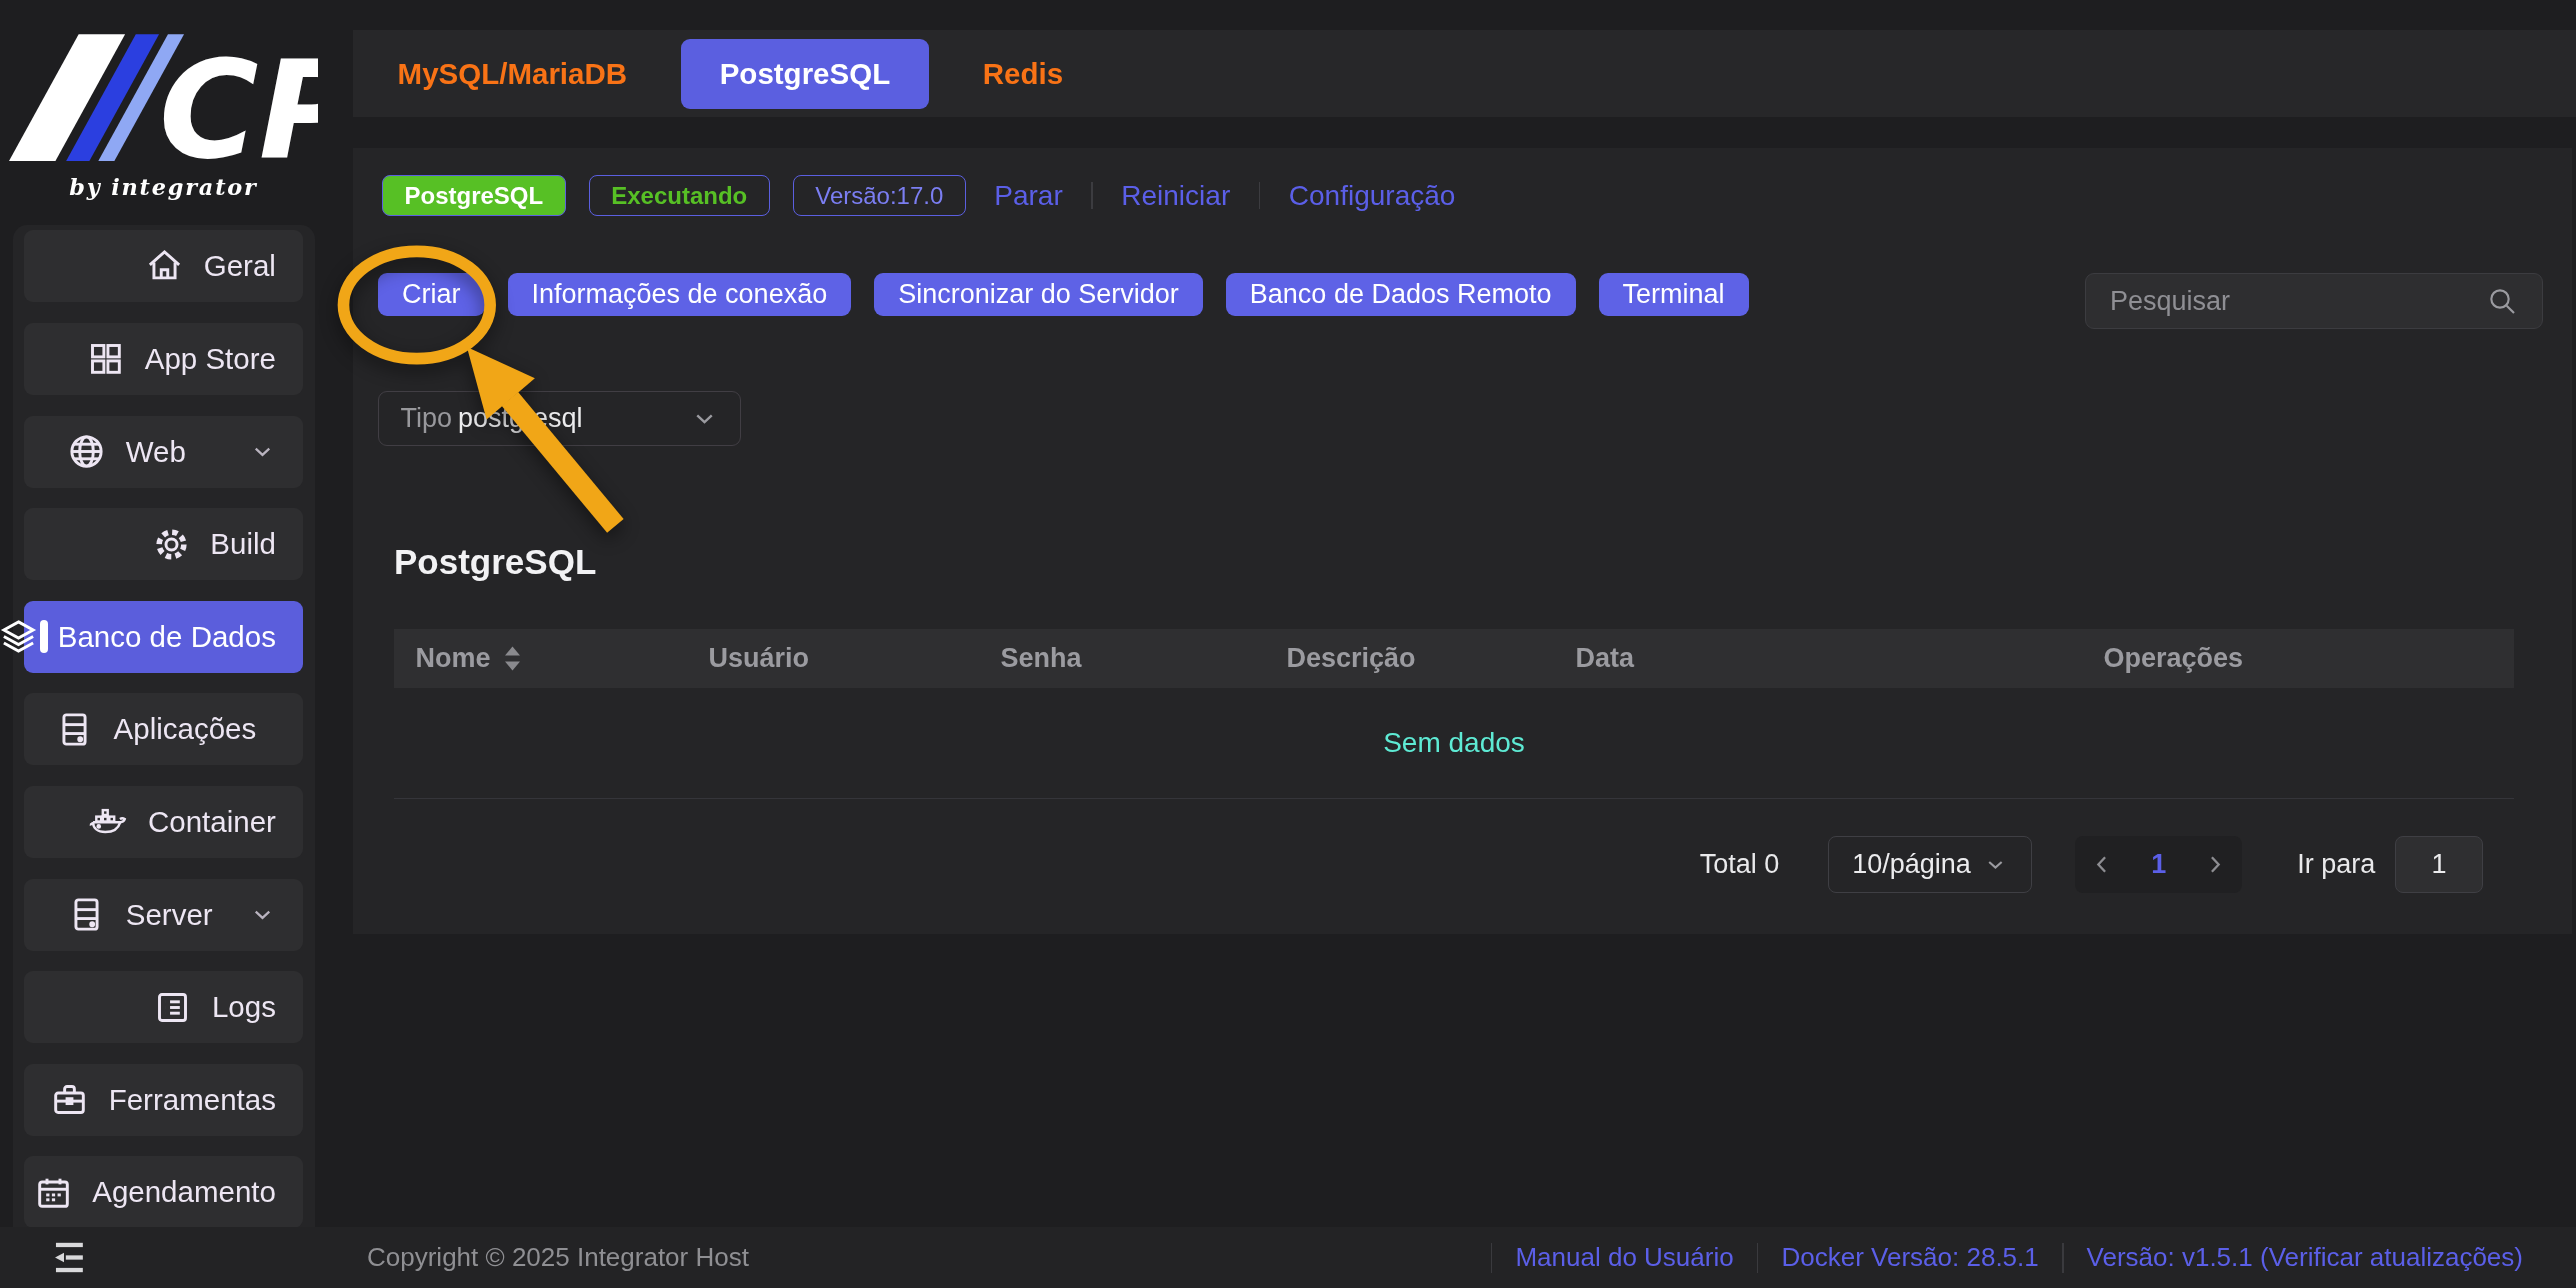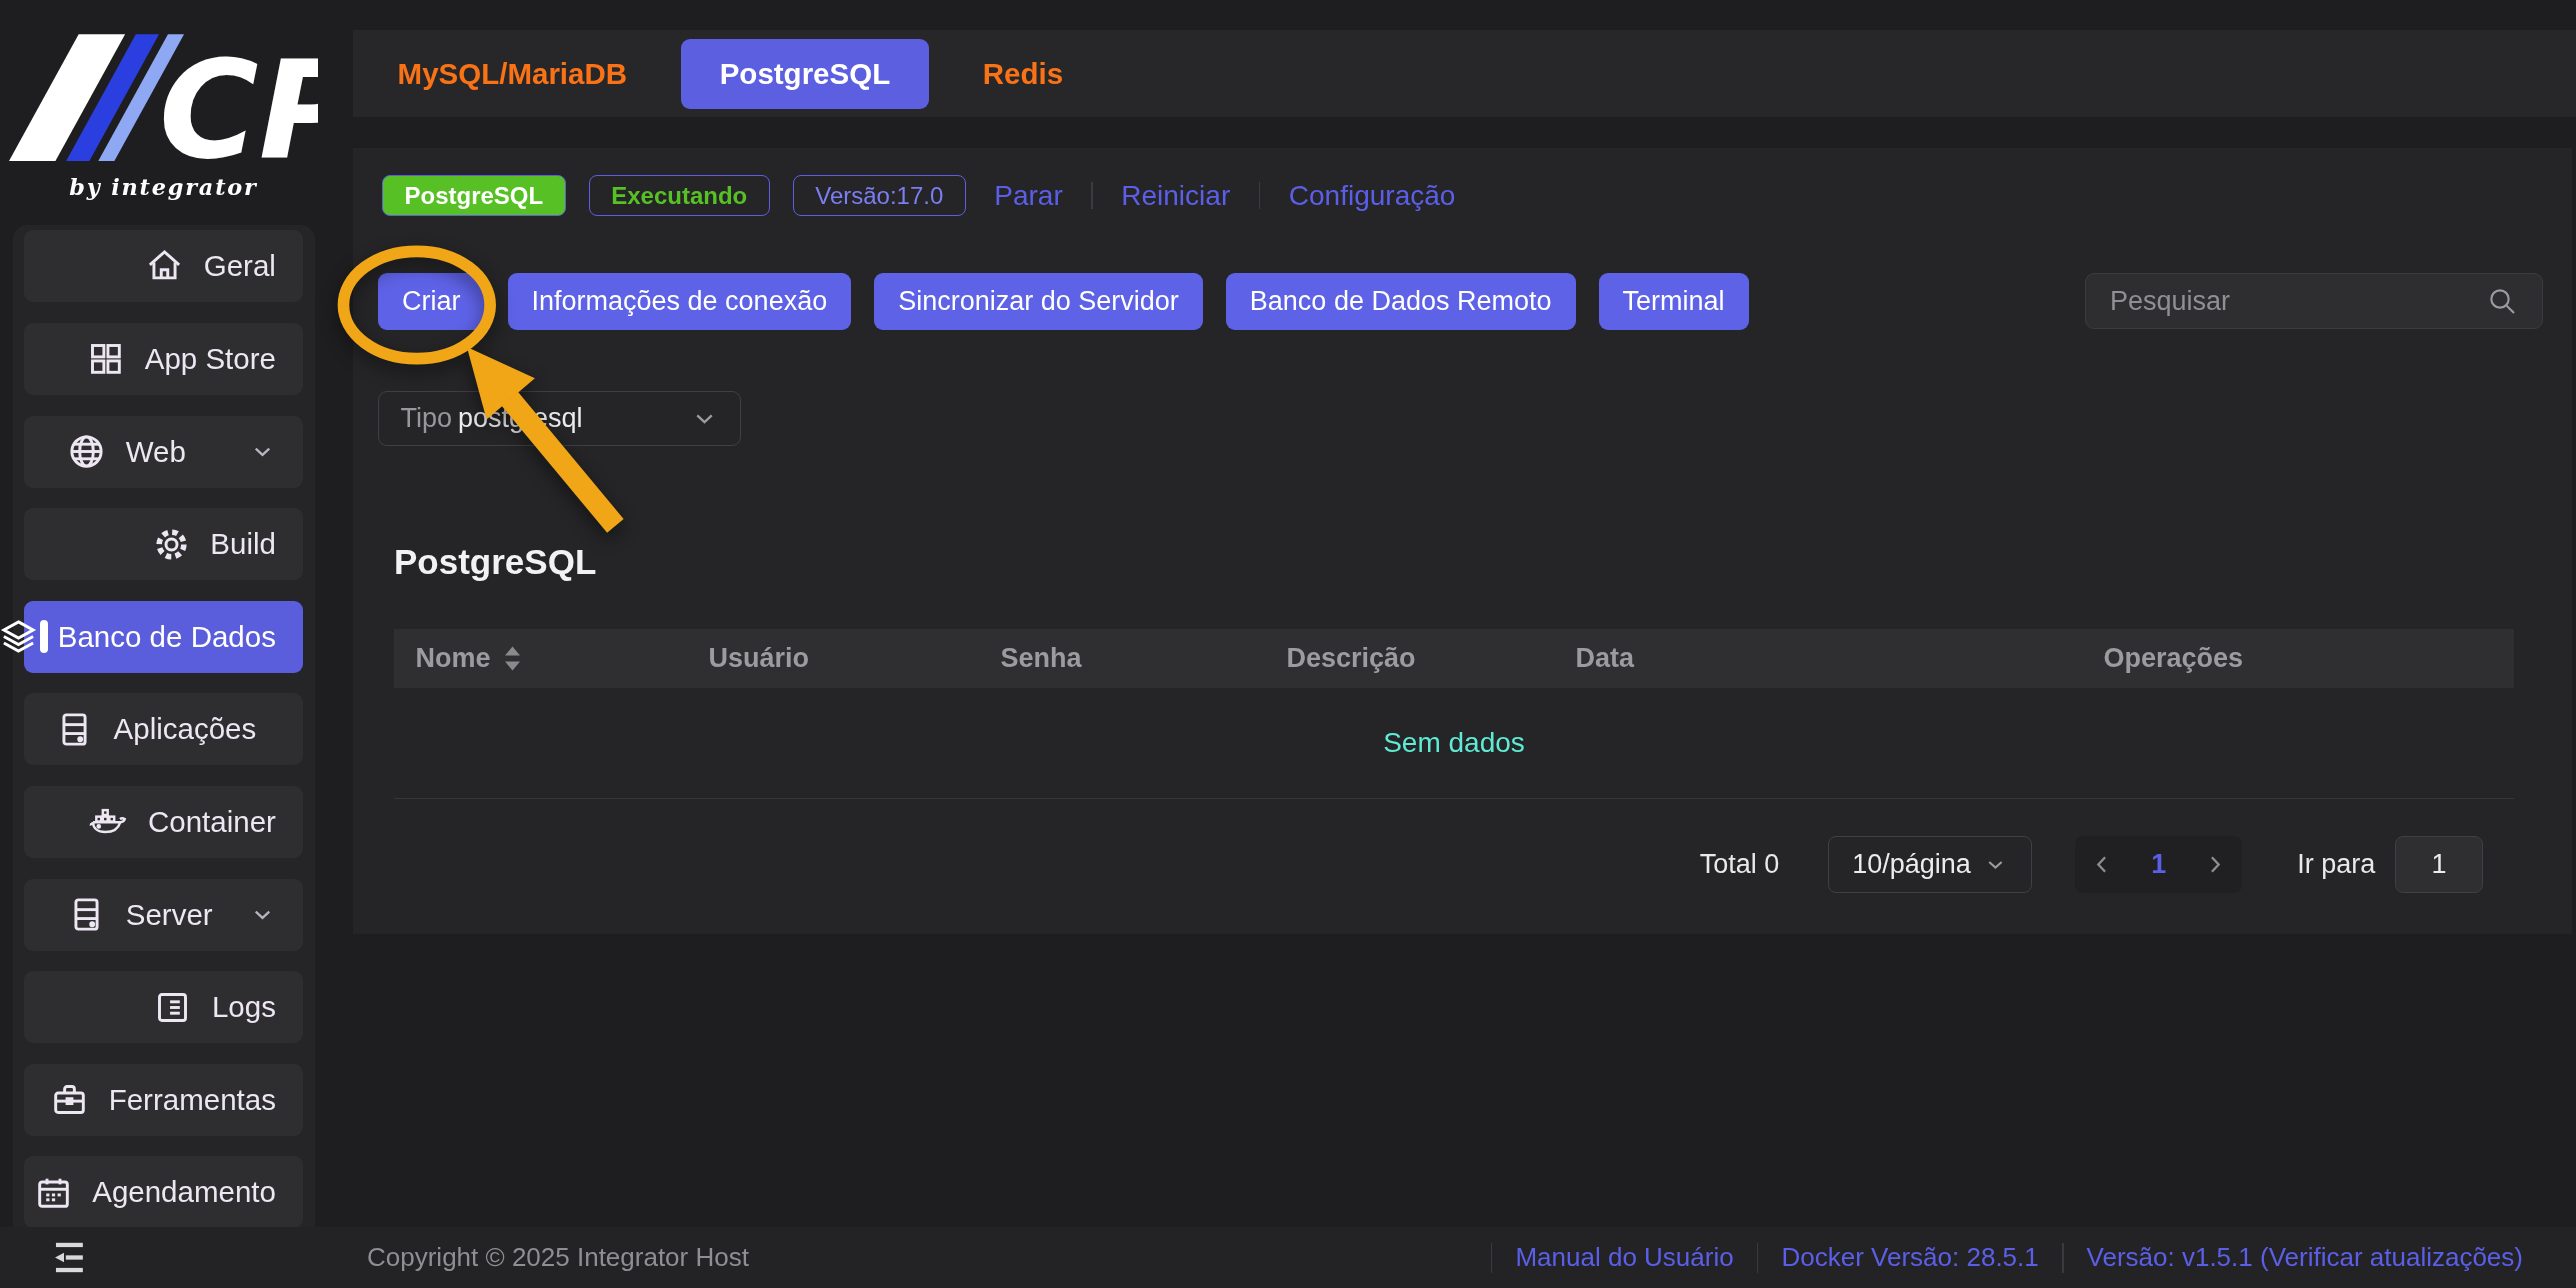--- a/index.html
+++ b/index.html
@@ -59,21 +59,21 @@
   .badge { height:41px; border-radius:8px; display:flex; align-items:center; padding:0 21.5px; font-size:24px; font-weight:bold; }
   .badge-service { background:#57c025; border:1.8px solid #5b5fe0; color:#ffffff; }
   .badge-state   { background:transparent; border:1.8px solid #5b5fe0; color:#57c025; }
   .badge-version { background:transparent; border:1.8px solid #5b5fe0; color:#7b7ef2; font-weight:normal; }
   .status-link { color:#5b5fe8; font-size:28px; cursor:pointer; margin:0 5.4px; }
   .vdiv { width:1.8px; height:27px; background:#3c3c40; }
 
   .actions-row { position:absolute; left:25px; top:125px; display:flex; align-items:center; gap:23px; }
   .btn {
     background:#5e62e6; color:#ffffff; border:none; border-radius:9px;
-    height:57px; font-size:27px; font-family:inherit; padding:0 24px; cursor:pointer;
+    height:43px; font-size:27px; font-family:inherit; padding:0 24px; cursor:pointer;
   }
   .search-box {
     position:absolute; right:29px; top:125px; width:458px; height:56px;
     background:#2e2e30; border:0.9px solid #3c3c40; border-radius:9px;
     display:flex; align-items:center; padding:0 24px;
   }
   .search-box input {
     flex:1; background:transparent; border:none; outline:none; color:#e8e8ea;
     font-size:27px; font-family:inherit;
   }

